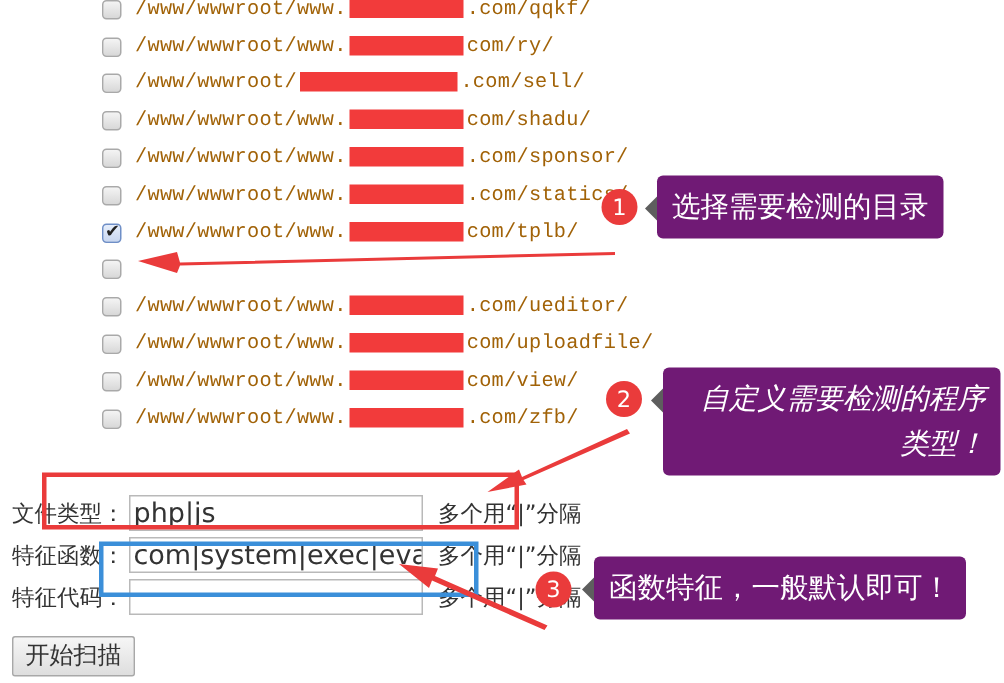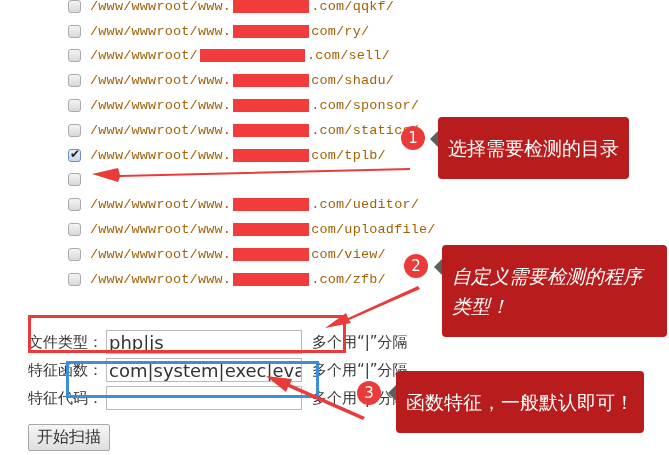--- a/index.html
+++ b/index.html
@@ -7,32 +7,32 @@
          font-family:"DejaVu Sans", sans-serif; }
   .list { position:absolute; left:66px; top:-6px; }
   .row { position:relative; height:24.8px; display:flex; align-items:center; }
   .cb { width:13px; height:13px; border:1px solid #a9a9a9; border-radius:3px;
         background:linear-gradient(#f4f4f4,#d8d8d8); margin-left:2px; margin-right:9px;
         box-sizing:border-box; position:relative; }
   .cb.checked { border-color:#6f8fc7; background:linear-gradient(#e6eefb,#c9d7f0); }
   .cb.checked::after { content:"✔"; position:absolute; left:1px; top:-3px; font-size:12px; color:#222; }
   .path { font-family:"Liberation Mono", monospace; font-size:13.5px; color:#a16207; position:relative; white-space:nowrap; letter-spacing:0.2px;}
   .redact { display:inline-block; width:76px; height:13px; background:#f23b3b; vertical-align:middle; margin:0 2px; }
-  .form { position:absolute; left:28px; top:328px; font-size:15px; color:#333; }
+  .form { position:absolute; left:8px; top:328px; font-size:15px; color:#333; }
   .frow { height:28px; display:flex; align-items:center; position:relative; }
   .flabel { width:78px; }
   .finput { width:196px; height:24px; border:1px solid #b9b9b9; box-sizing:border-box;
             font-family:"DejaVu Sans", sans-serif; font-size:18px; padding:1px 2px; color:#333;
             overflow:hidden; white-space:nowrap; }
   .hint { margin-left:10px; color:#333; }
   .btn { margin-top:12px; font-size:16px; padding:2px 8px; border:1px solid #a8a8a8;
          background:linear-gradient(#f6f6f6,#dedede); border-radius:2px; color:#333;
          font-family:"DejaVu Sans", sans-serif; }
-  .tip { position:absolute; background:#b91c1c; color:#fff; border-radius:4px;
-         font-size:19px; padding:16px 10px; line-height:30px; }
+  .tip { position:absolute; background:#701a75; color:#fff; border-radius:4px;
+         font-size:19px; padding:6px 10px; line-height:30px;text-align:right; }
   .tip::before { content:""; position:absolute; left:-8px; top:14px; border:8px solid transparent;
          border-right-color:#5e5e5e; border-left:0; }
   .badge { position:absolute; width:24px; height:24px; border-radius:50%; background:#ea3b3b;
            color:#fff; font-size:15px; text-align:center; line-height:24px; }
   .box { position:absolute; box-sizing:border-box; }
 </style>
 </head>
 <body>
 
 <div class="list">

